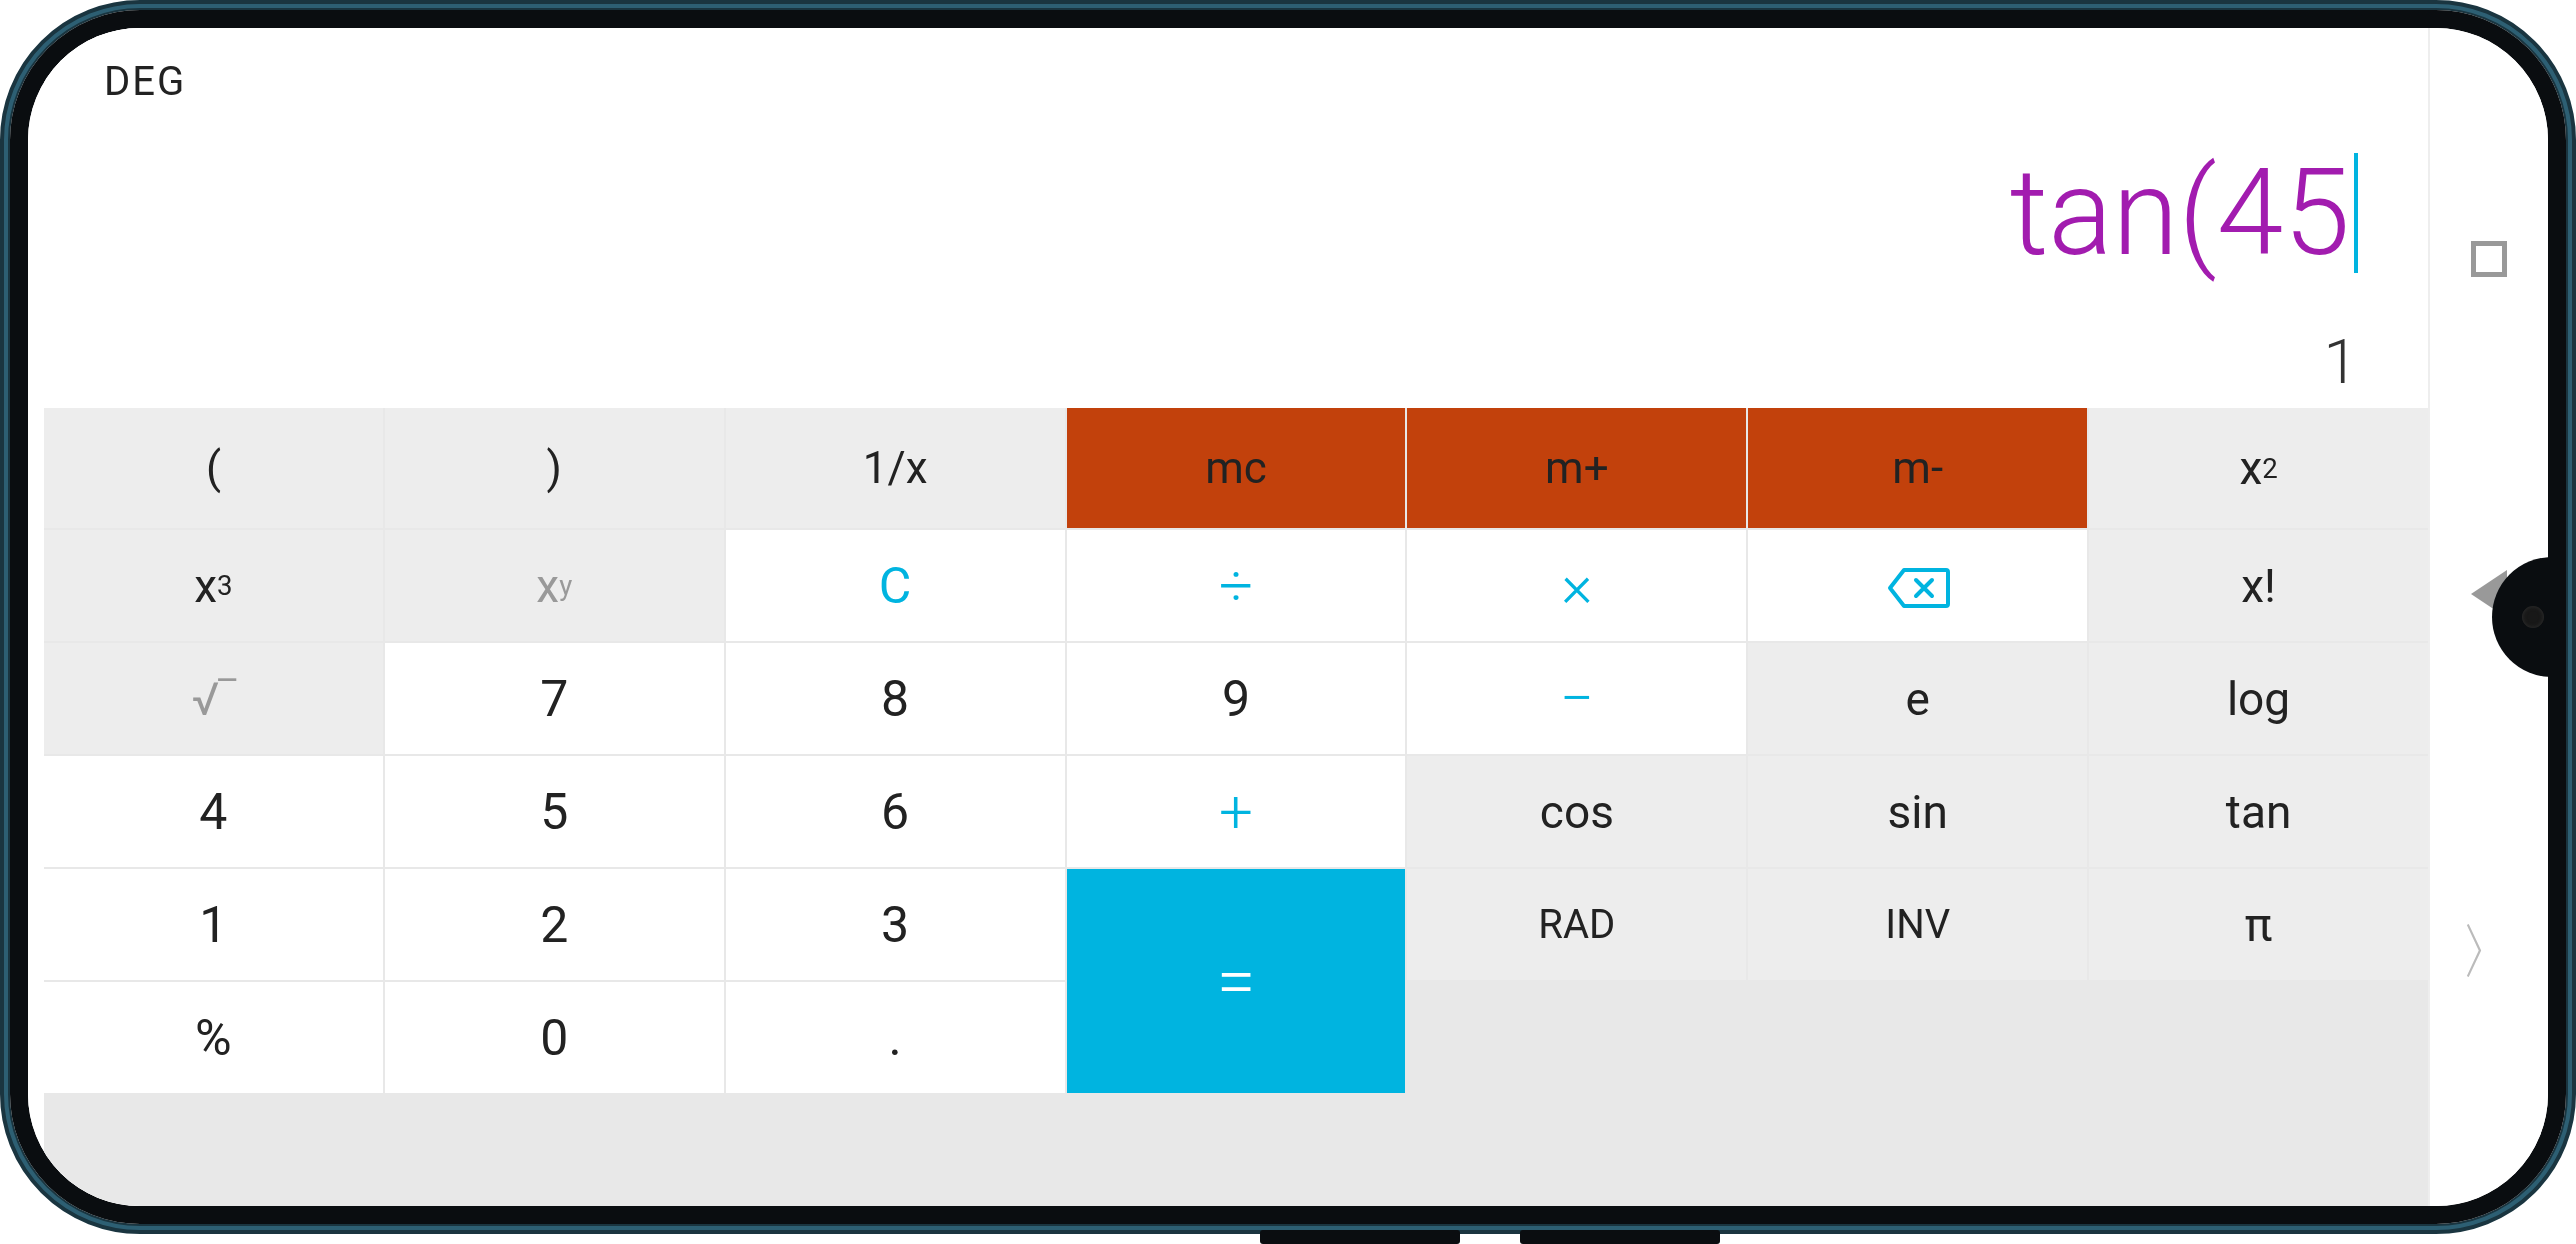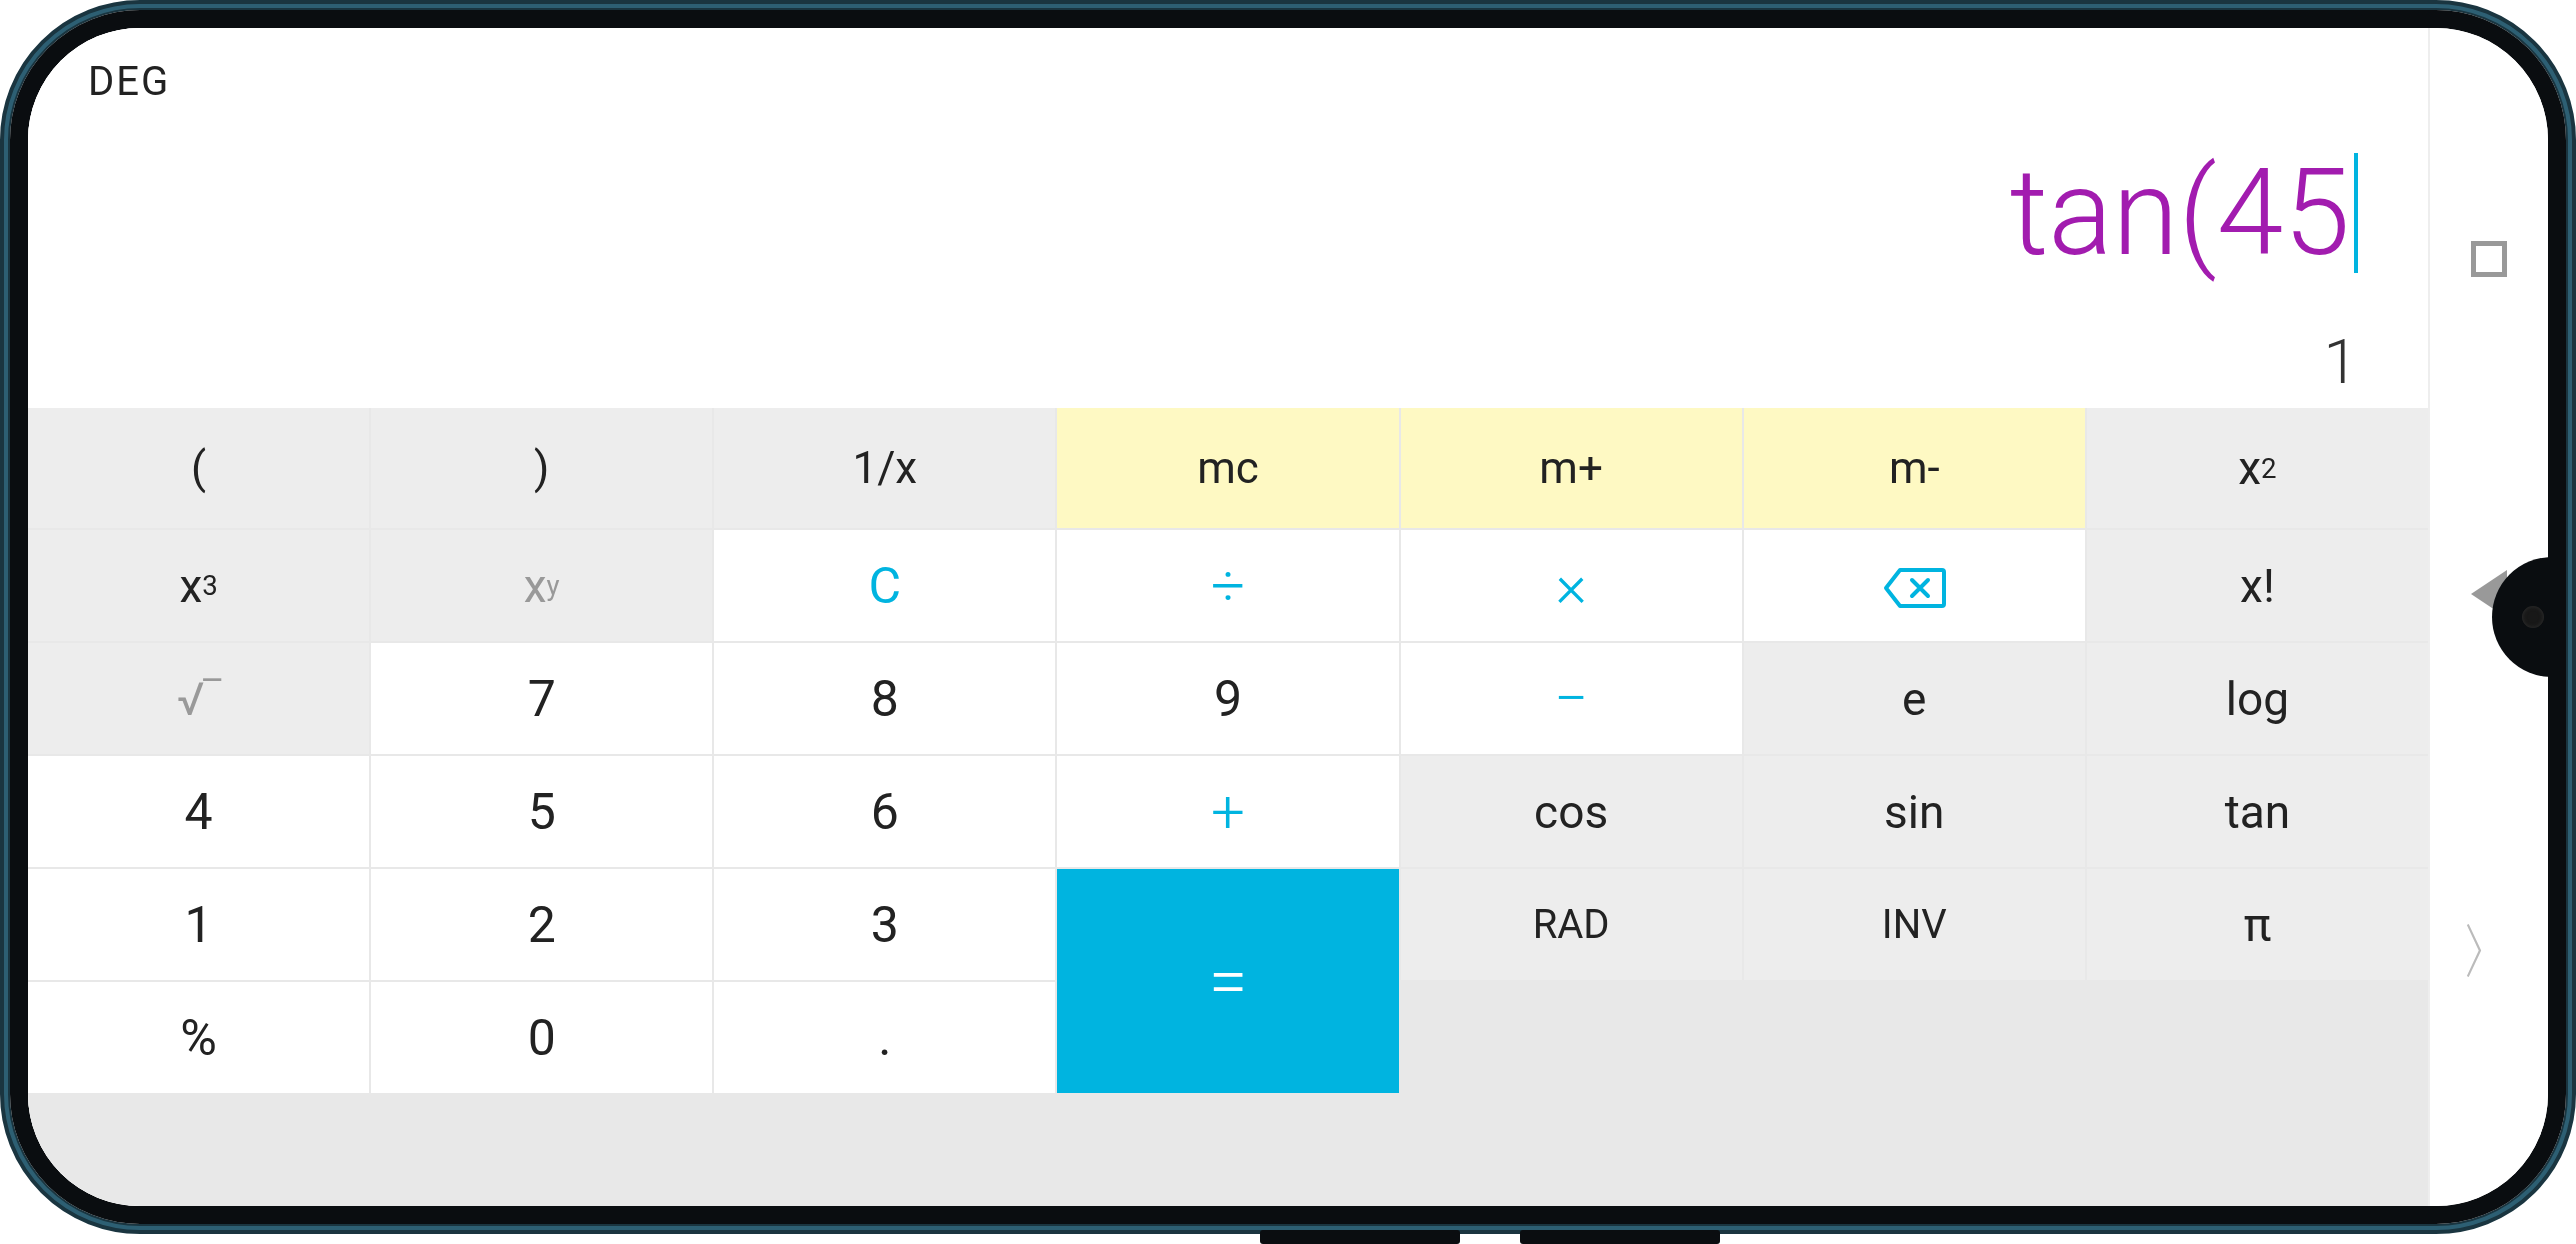--- a/index.html
+++ b/index.html
@@ -71,20 +71,21 @@
     inset: 0;
     display: flex;
     flex-direction: row;
   }
 
   .app-area {
     flex: 1;
     display: flex;
     flex-direction: column;
     background: #fff;
+    padding-left: 16px;
   }
 
   
   .display {
     flex: 0 0 380px;
     padding: 30px 70px 10px 60px;
     display: flex;
     flex-direction: column;
     background: #fff;
   }
@@ -132,21 +133,21 @@
     align-items: center;
     justify-content: center;
     font-size: 50px;
     color: #222;
     background: #fff;
     cursor: pointer;
     user-select: none;
     font-weight: 400;
   }
   .key.sci { background: #ededed; font-size: 46px; }
-  .key.mem { background: #fef9c3; font-size: 44px; text-align: right; }
+  .key.mem { background: #c2410c; font-size: 44px; text-align: right; }
   .key.toprow { font-size: 44px; }
   .key.dim { color:#999; }
   .key.accent { color:#00b4e0; }
   .key.op { color:#00b4e0; font-size: 60px; font-weight:300; }
   .key.equals {
     background: #00b4e0;
     color: #fff;
     grid-row: span 2;
     font-size: 70px;
     font-weight:300;

